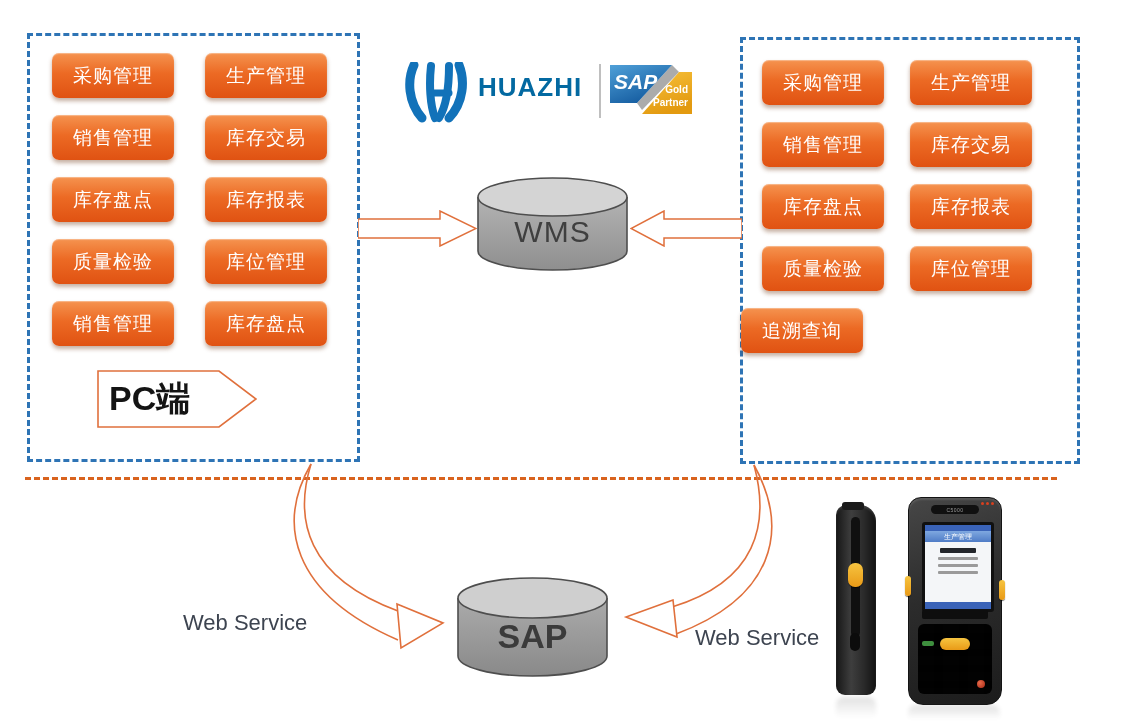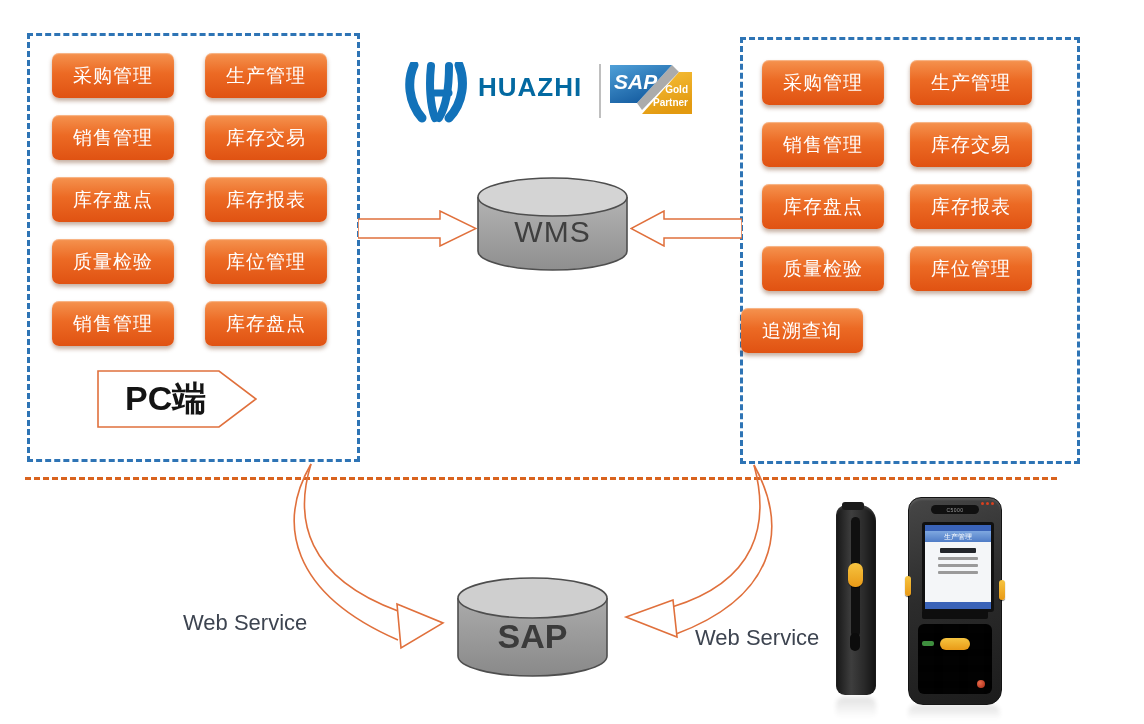--- a/index.html
+++ b/index.html
@@ -14,21 +14,21 @@
   
   .mbtn{position:absolute;width:122px;height:45px;border-radius:7px;
         background:linear-gradient(180deg,#F5934F 0%,#EC6A24 45%,#E05212 100%);
         box-shadow:0 3px 4px rgba(110,55,20,.4), inset 0 1px 1px rgba(255,255,255,.35);
         color:#fff;font-size:19px;letter-spacing:1px;
         display:flex;align-items:center;justify-content:center;}
 
   
   .signpost{position:absolute;}
   .signpost svg{position:absolute;left:0;top:0;}
-  .signpost .sp-label{position:absolute;left:28px;top:0;height:100%;
+  .signpost .sp-label{position:absolute;left:12px;top:0;height:100%;
         display:flex;align-items:center;font-weight:800;color:#141414;}
   #pc-sign{left:97px;top:370px;width:160px;height:58px;}
   #pc-sign .sp-label{font-size:34px;}
   #hh-sign{left:797px;top:385px;width:173px;height:62px;}
   #hh-sign .sp-label{font-size:31px;}
 
   
   #huazhi-text{position:absolute;left:478px;top:72px;font-size:26px;font-weight:800;
         color:#0369a1;letter-spacing:1px;}
   #logo-divider{position:absolute;left:599px;top:64px;width:2px;height:54px;background:#BFBFBF;}

